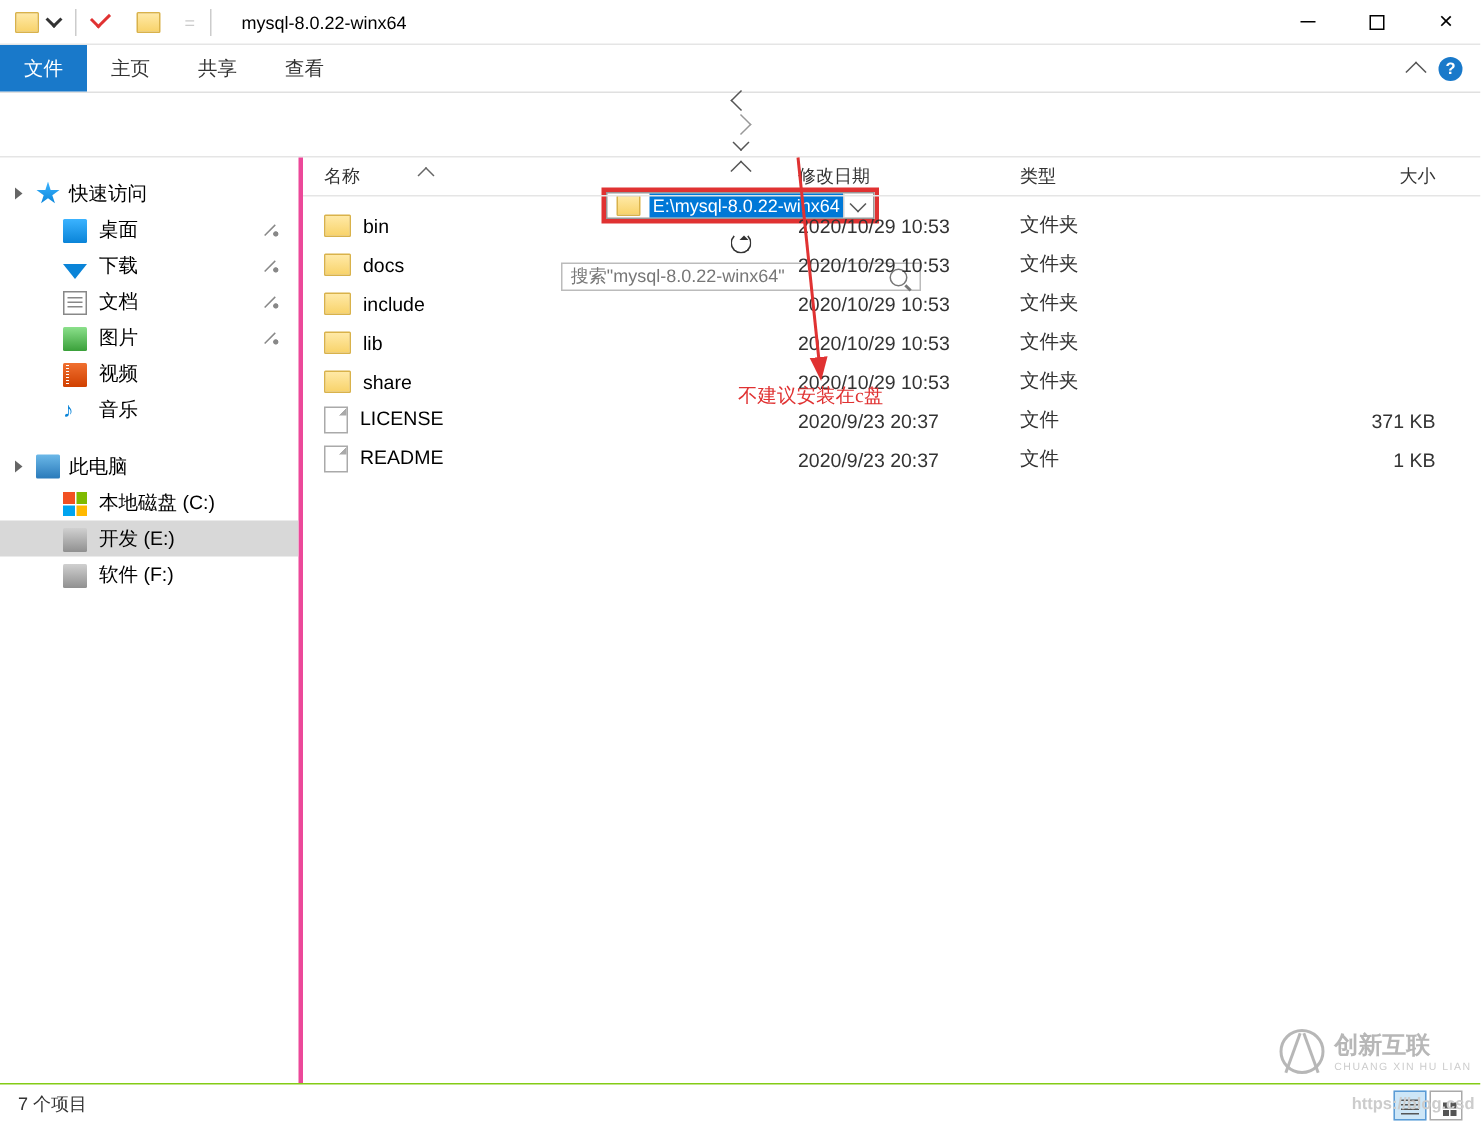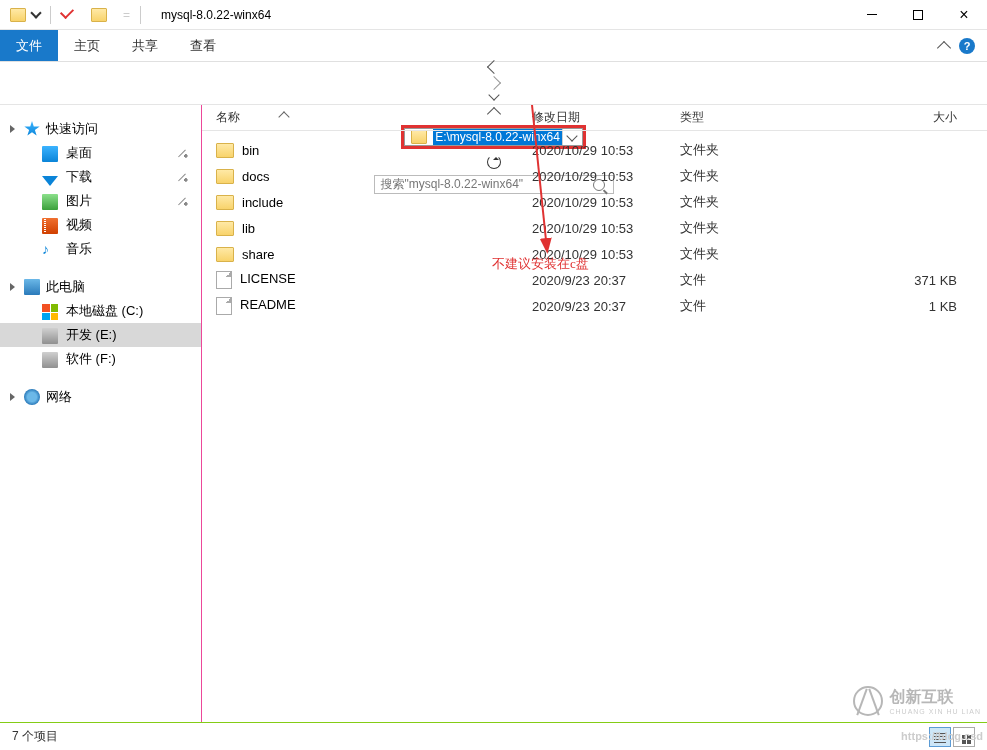--- a/index.html
+++ b/index.html
@@ -34,21 +34,21 @@
 .addr-text { background:#0078d7; color:#fff; padding:1px 2px; font-size:12px; font-family:"Segoe UI",sans-serif;}
 .addr-dd { width:20px;display:flex;align-items:center;justify-content:center;height:100%;border-left:1px solid #d0d0d0;}
 .refresh-btn{width:28px;height:26px;display:flex;align-items:center;justify-content:center;}
 .refresh-ic{width:14px;height:14px;border:1.5px solid #333;border-radius:50%;border-top-color:transparent;position:relative;}
 .refresh-ic::after{content:"";position:absolute;top:-2px;right:1px;border:3px solid transparent;border-bottom-color:#333;}
 .search-box{width:240px;height:26px;border:1px solid #bbb;display:flex;align-items:center;padding:0 6px;color:#777;position:relative;}
 .search-ic{width:12px;height:12px;border:1.5px solid #777;border-radius:50%;position:absolute;right:8px;}
 .search-ic::after{content:"";position:absolute;width:5px;height:1.5px;background:#777;bottom:-3px;right:-4px;transform:rotate(45deg);}
 
 .body { display:flex; height: calc(750px - 30px - 32px - 42px - 28px); border-top:1px solid #e5e5e5;}
-.sidebar { width:202px; border-right:1px solid #ec4899; padding-top:12px; overflow:hidden;}
+.sidebar { width:202px; border-right:3px solid #ec4899; padding-top:12px; overflow:hidden;}
 .sb-group { margin-bottom: 14px; }
 .sb-head { display:flex; align-items:center; gap:6px; padding:3px 0 3px 24px; font-size:13px;}
 .sb-item { display:flex; align-items:flex-end; gap:8px; padding:3px 0 3px 42px; font-size:13px; position:relative;}
 .sb-item.pin::after{content:"";position:absolute;right:10px;width:10px;height:10px;background:radial-gradient(circle at 40% 40%, #888 1.5px, transparent 2px);border-left:1px solid #888;transform:rotate(45deg);}
 .sb-item.sel { background:#d8d8d8; }
 .ic { width:16px; height:16px; flex-shrink:0; }
 .ic-star{background:linear-gradient(#3bb3ff,#0a84d8);clip-path:polygon(50% 0,61% 35%,98% 35%,68% 57%,79% 91%,50% 70%,21% 91%,32% 57%,2% 35%,39% 35%);}
 .ic-desktop{background:linear-gradient(#3bb3ff,#0a84d8);border-radius:1px;}
 .ic-dl{width:0;height:0;border-left:8px solid transparent;border-right:8px solid transparent;border-top:10px solid #0a84d8;margin-top:3px;}
 .ic-doc{background:#fff;border:1px solid #888;position:relative;}
@@ -181,20 +181,24 @@
       <div id="sb-quick">
           <div class="sb-item pin">
             <span class="ic ic-desktop"></span>
             <span>桌面</span>
           </div>
           <div class="sb-item pin">
             <span class="ic ic-dl"></span>
             <span>下载</span>
           </div>
           <div class="sb-item pin">
+            <span class="ic ic-doc"></span>
+            <span>文档</span>
+          </div>
+          <div class="sb-item pin">
             <span class="ic ic-pic"></span>
             <span>图片</span>
           </div>
           <div class="sb-item">
             <span class="ic ic-vid"></span>
             <span>视频</span>
           </div>
           <div class="sb-item">
             <span class="ic ic-mus">♪</span>
             <span>音乐</span>
@@ -220,27 +224,20 @@
           <div class="sb-item sel">
             <span class="ic ic-disk"></span>
             <span>开发 (E:)</span>
           </div>
           <div class="sb-item">
             <span class="ic ic-disk"></span>
             <span>软件 (F:)</span>
           </div>
         </div>
     </div>
-    <div class="sb-group">
-      <div class="sb-head">
-        <span class="tri"></span>
-        <span class="ic ic-net"></span>
-        <span>网络</span>
-      </div>
-    </div>
   </div>
 
   <div class="main">
     <div class="cols">
       <div class="col-name"><span>名称</span><span class="sort-arr"></span></div>
       <div class="col-date">修改日期</div>
       <div class="col-type">类型</div>
       <div class="col-size">大小</div>
     </div>
     <div class="files" id="file-list">

